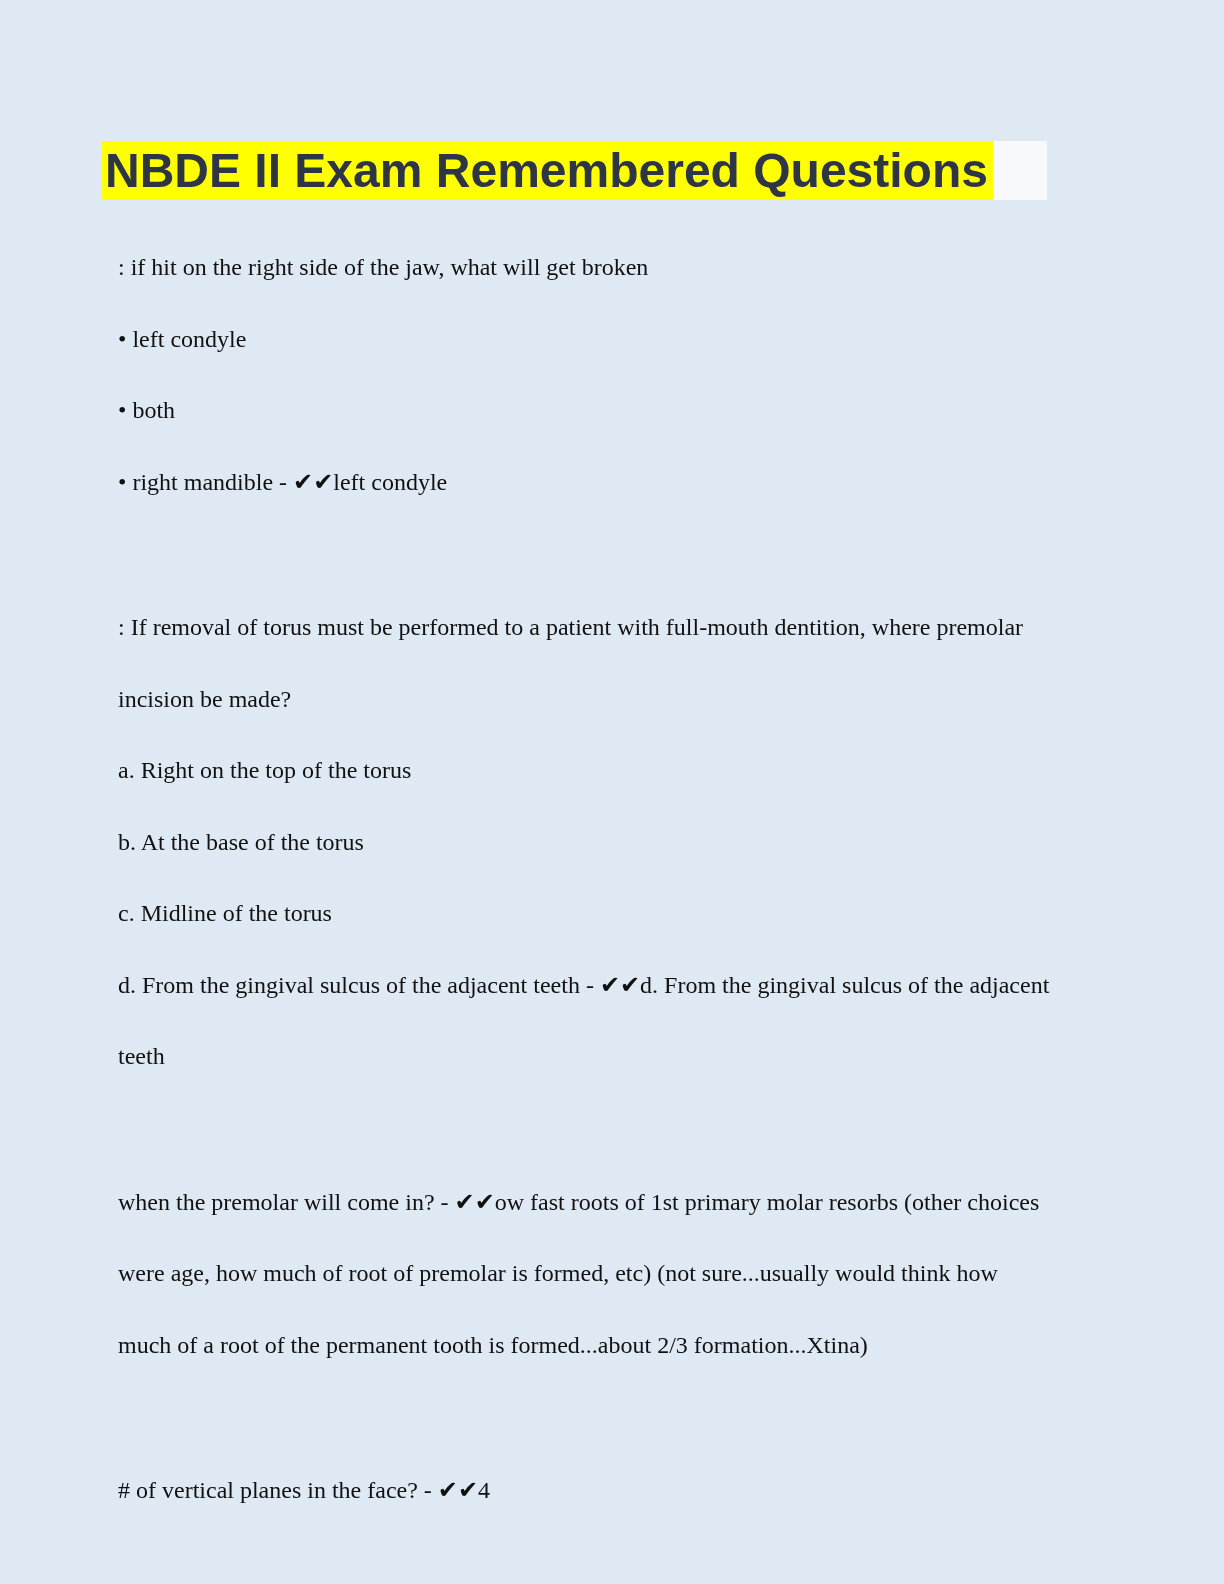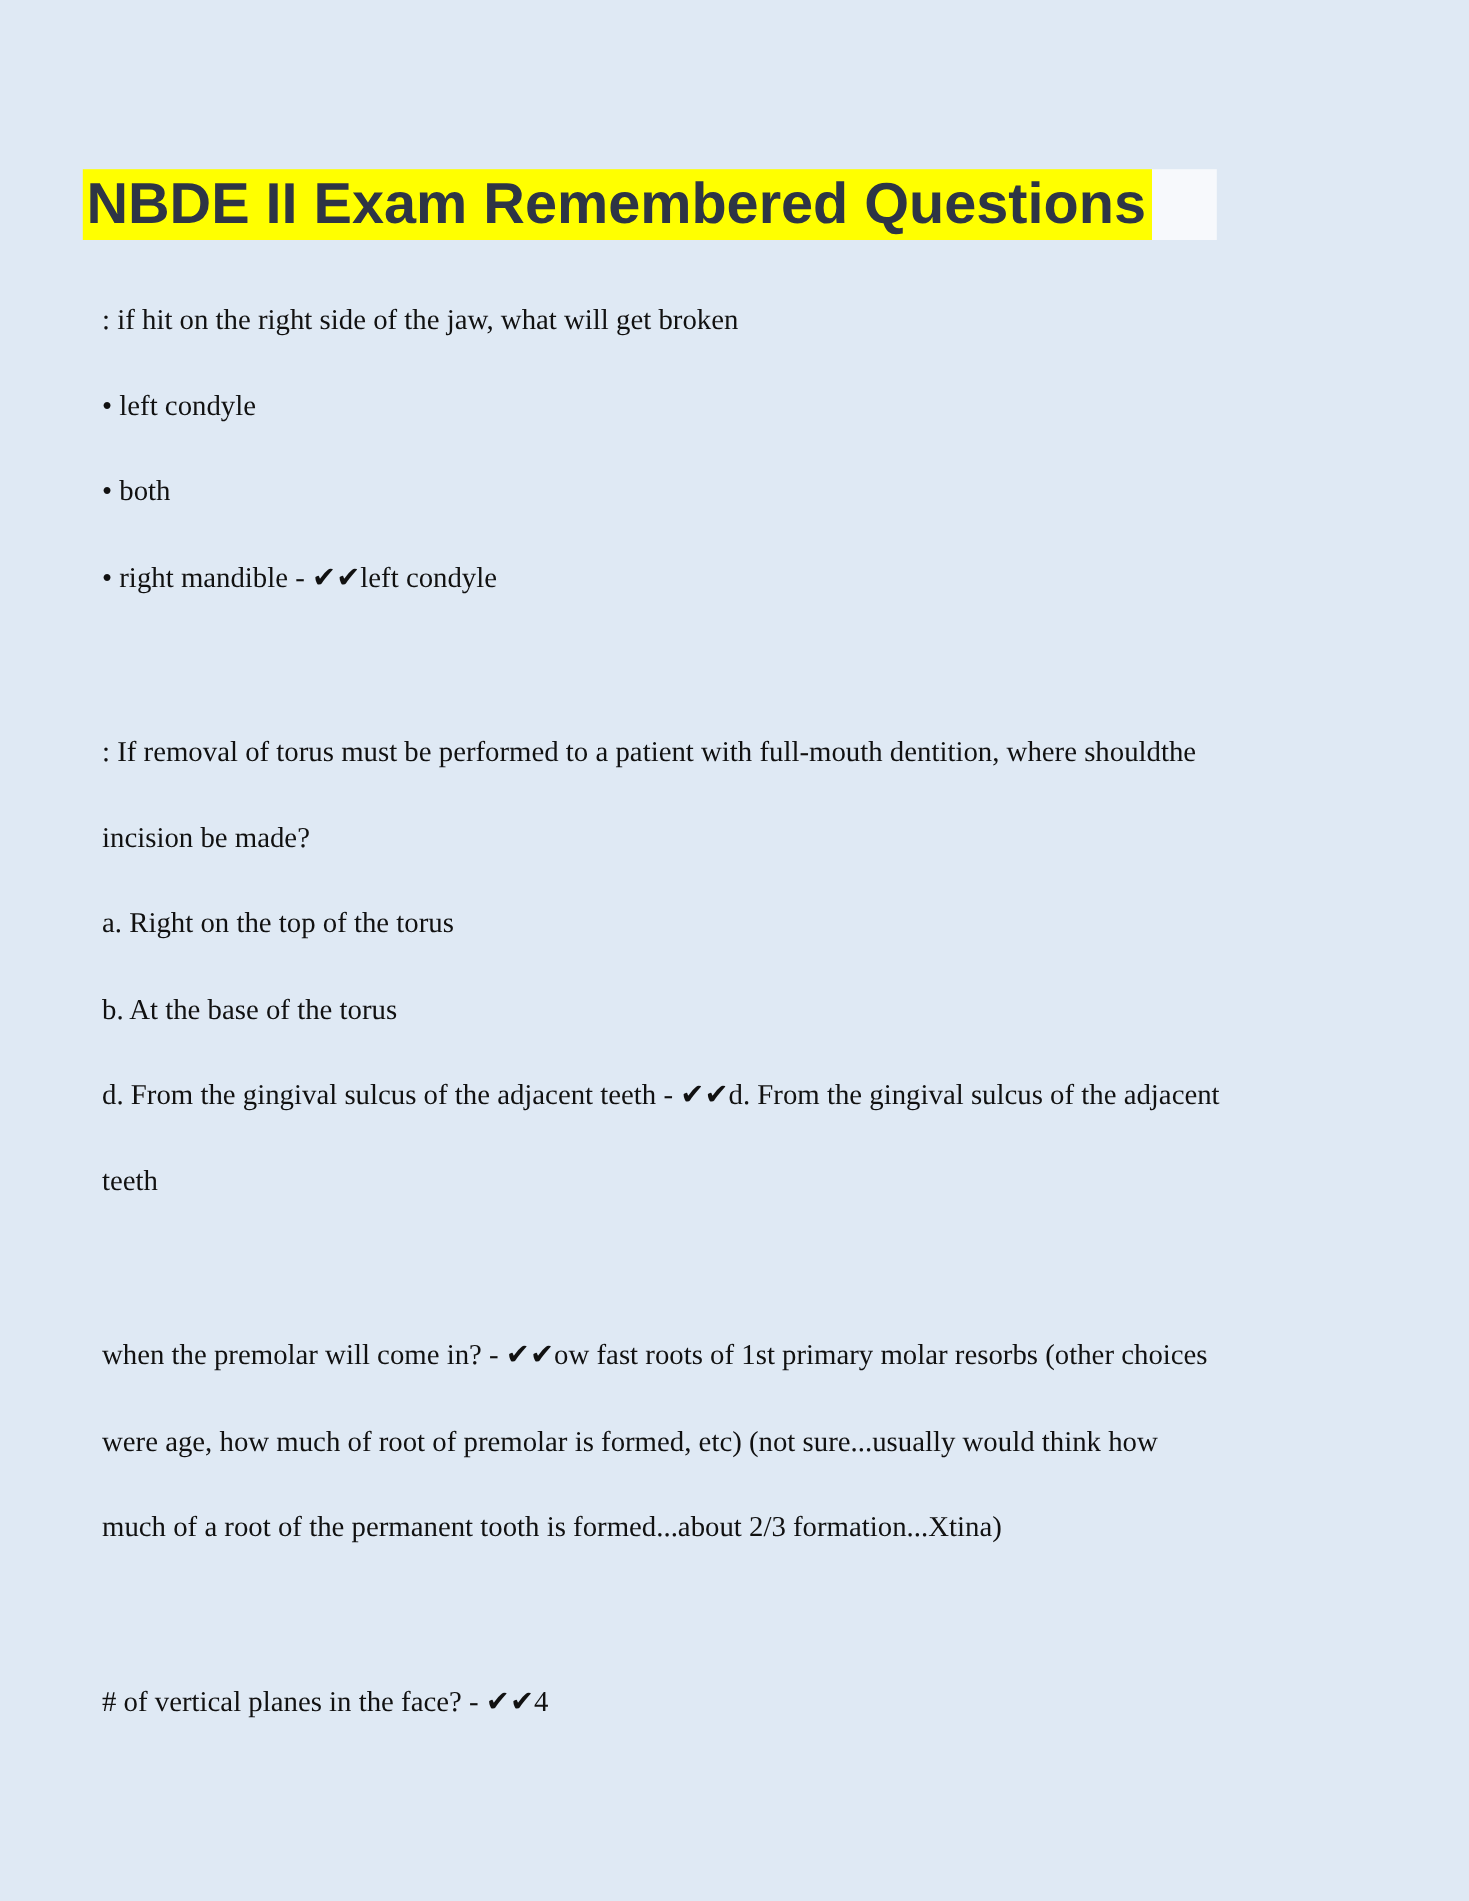--- a/index.html
+++ b/index.html
@@ -9,21 +9,21 @@
   body {
     width: 1224px;
     height: 1584px;
     background: #dfe9f4;
     overflow: hidden;
   }
   .page {
     position: relative;
     width: 1224px;
     height: 1119px;
-    padding-left: 69px;
+    padding-left: 102px;
     box-sizing: border-box;
   }
   .title-row {
     padding-top: 141px;
     display: flex;
     align-items: stretch;
   }
   .title-highlight {
     display: inline-block;
     background: #ffff00;
@@ -71,24 +71,25 @@
     <section>
       <p class="doc-line">: if hit on the right side of the jaw, what will get broken</p>
       <p class="doc-line">• left condyle</p>
       <p class="doc-line">• both</p>
       <p class="doc-line">• right mandible - ✔✔left condyle</p>
     </section>
 
     <div class="block-gap"></div>
 
     <section>
-      <p class="doc-line">: If removal of torus must be performed to a patient with full-mouth dentition, where shouldthe</p>
+      <p class="doc-line">: If removal of torus must be performed to a patient with full-mouth dentition, where premolar</p>
       <p class="doc-line">incision be made?</p>
       <p class="doc-line">a. Right on the top of the torus</p>
       <p class="doc-line">b. At the base of the torus</p>
+      <p class="doc-line">c. Midline of the torus</p>
       <p class="doc-line">d. From the gingival sulcus of the adjacent teeth - ✔✔d. From the gingival sulcus of the adjacent</p>
       <p class="doc-line">teeth</p>
     </section>
 
     <div class="block-gap"></div>
 
     <section>
       <p class="doc-line">when the premolar will come in? - ✔✔ow fast roots of 1st primary molar resorbs (other choices</p>
       <p class="doc-line">were age, how much of root of premolar is formed, etc) (not sure...usually would think how</p>
       <p class="doc-line">much of a root of the permanent tooth is formed...about 2/3 formation...Xtina)</p>

